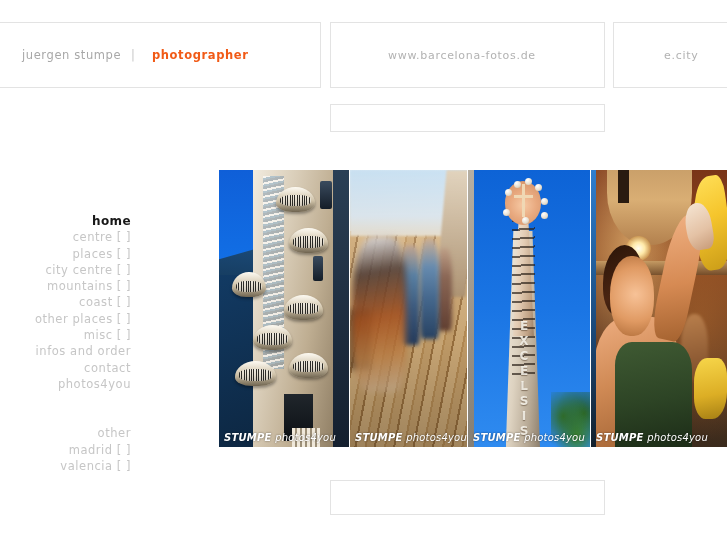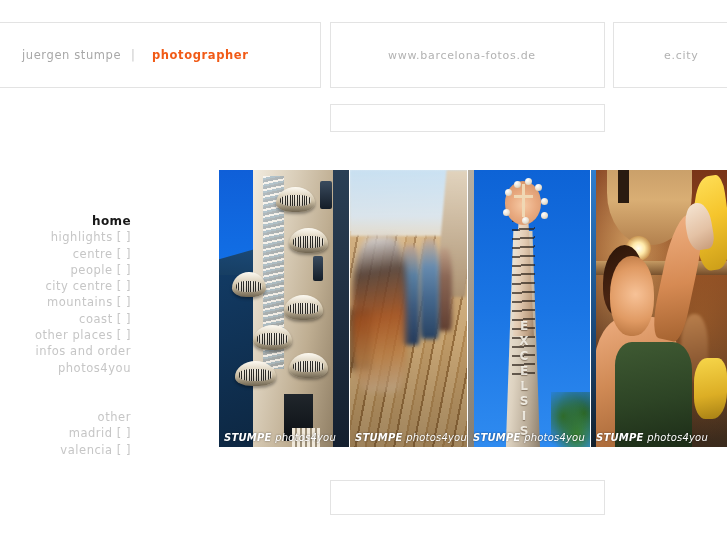--- a/index.html
+++ b/index.html
@@ -401,28 +401,29 @@
 <div class="hdr-box" id="hdr-box-lower"></div>
 
 <span class="hdr-text" id="brand-name">juergen stumpe</span>
 <span class="hdr-text" id="brand-sep">|</span>
 <span class="hdr-text" id="brand-role">photographer</span>
 <span class="hdr-text" id="site-url">www.barcelona-fotos.de</span>
 <span class="hdr-text" id="mail-link">e.city</span>
 
 <nav id="nav">
   <a class="nav-item active"><span>home</span></a>
-  <a class="nav-item"><span>highlights</span><span class="brackets">[ ]</span></a>
   <a class="nav-item"><span>centre</span><span class="brackets">[ ]</span></a>
-  <a class="nav-item"><span>people</span><span class="brackets">[ ]</span></a>
+  <a class="nav-item"><span>places</span><span class="brackets">[ ]</span></a>
   <a class="nav-item"><span>city centre</span><span class="brackets">[ ]</span></a>
   <a class="nav-item"><span>mountains</span><span class="brackets">[ ]</span></a>
   <a class="nav-item"><span>coast</span><span class="brackets">[ ]</span></a>
   <a class="nav-item"><span>other places</span><span class="brackets">[ ]</span></a>
+  <a class="nav-item"><span>misc</span><span class="brackets">[ ]</span></a>
   <a class="nav-item"><span>infos and order</span></a>
+  <a class="nav-item"><span>contact</span></a>
   <a class="nav-item"><span>photos4you</span></a>
 
   <div id="nav-gap"></div>
 
   <a class="nav-item"><span>other</span></a>
   <a class="nav-item"><span>madrid</span><span class="brackets">[ ]</span></a>
   <a class="nav-item"><span>valencia</span><span class="brackets">[ ]</span></a>
 </nav>
 
 <div id="strip">

